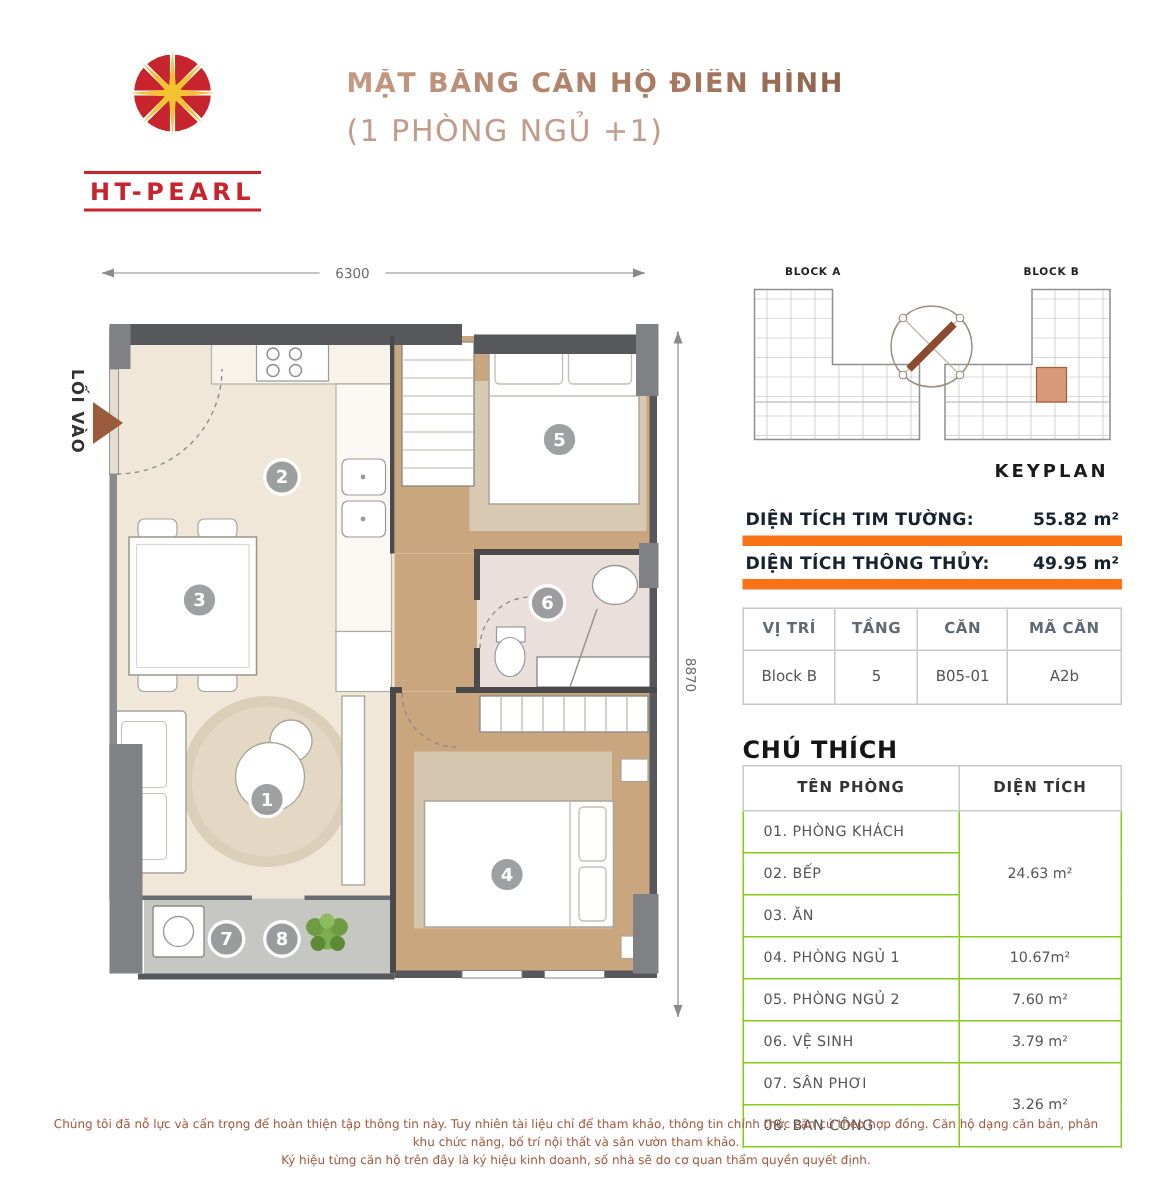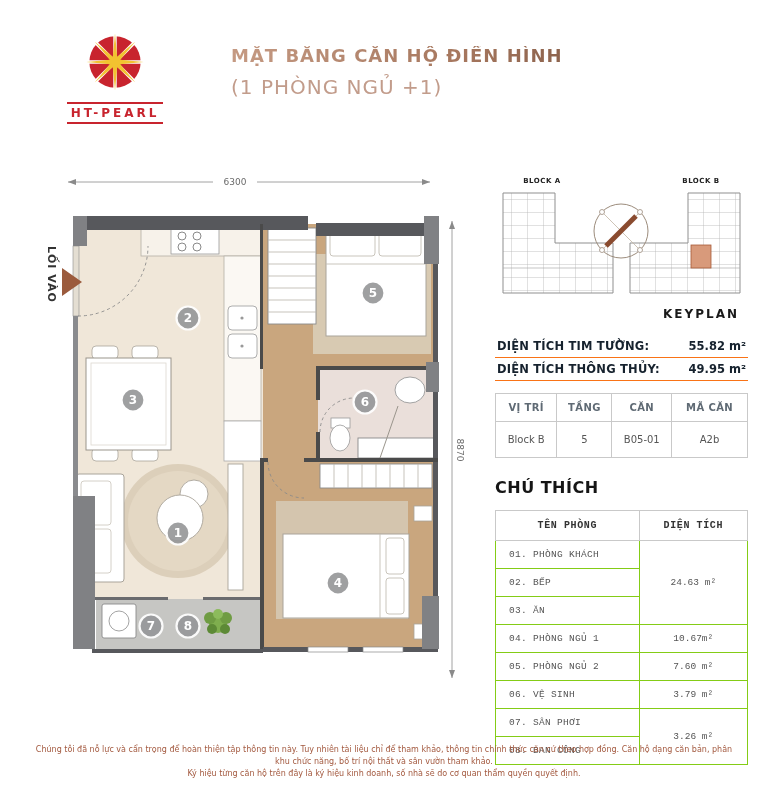--- a/index.html
+++ b/index.html
@@ -6,23 +6,23 @@
   html,body { background:#fff; }
   .page {
     position: relative; width: 768px; height: 800px; background: #fff;
     font-family: "DejaVu Sans", "Liberation Sans", sans-serif; overflow: hidden;
   }
 
   
   .logo { position: absolute; left: 54px; top: 24px; width: 122px; text-align: center; }
   .logo-mark { width: 76px; height: 76px; display: block; margin: 0 auto; }
   .logo-text {
-    display: inline-block; margin-top: 2px; padding: 2px 4px;
+    display: inline-block; margin-top: 14px; padding: 2px 4px;
     border-top: 2px solid #c8242e; border-bottom: 2px solid #c8242e;
-    color: #c8242e; font-weight: bold; font-size: 12px; letter-spacing: 3px;
+    color: #c8242e; font-weight: bold; font-size: 16px; letter-spacing: 3px;
   }
   .titles { position: absolute; left: 231px; top: 46px; width: 520px; }
   .title {
     font-size: 18px; font-weight: bold; letter-spacing: 1px; color: #8a5a44; line-height: 1.1;
   }
   @supports (-webkit-background-clip: text) {
     .title {
       background: linear-gradient(90deg, #c59a83 0%, #a5765d 45%, #5f4030 100%);
       -webkit-background-clip: text; -webkit-text-fill-color: transparent;
     }
@@ -33,37 +33,37 @@
   .plan { position: absolute; left: 28px; top: 166px; width: 448px; height: 530px; }
   .plan svg { display:block; width: 448px; height: 530px; }
 
   
   .aside { position: absolute; left: 495px; top: 173px; width: 253px; }
   .keyplan svg { display:block; width: 253px; height: 150px; }
 
   .area-info { margin-top: 12px; }
   .area-row {
     display: flex; justify-content: space-between; align-items: baseline;
-    border-bottom: 1px solid #f97316; padding: 4px 2px 4px 2px;
+    border-bottom: 7px solid #f97316; padding: 4px 2px 4px 2px;
   }
   .area-label { font-weight: bold; font-size: 11.5px; color: #16222e; letter-spacing: .2px; }
   .area-value { font-weight: bold; font-size: 11.5px; color: #16222e; }
 
   .unit-table { width: 100%; border-collapse: collapse; margin-top: 12px; }
   .unit-table th {
     border: 1px solid #c9c9c9; text-align: center; font-size: 10px; color: #5f6a74;
     padding: 8px 2px; font-weight: 600; letter-spacing: .4px;
   }
   .unit-table td {
     border: 1px solid #c9c9c9; text-align: center; font-size: 10px; color: #555;
     padding: 12px 2px; font-weight: 400;
   }
 
   .legend-title { margin-top: 20px; font-size: 16px; font-weight: bold; color: #151515; letter-spacing: .5px; }
-  .legend-table { width: 100%; border-collapse: collapse; margin-top: 13px; font-family: Liberation Mono, monospace; }
+  .legend-table { width: 100%; border-collapse: collapse; margin-top: 1px; }
   .legend-table th {
     border: 1px solid #c9c9c9; font-size: 10px; color: #333; font-weight: bold;
     letter-spacing: .6px; padding: 9px 4px; text-align: center;
   }
   .legend-table td { border: 1px solid #84cc16; font-size: 9.5px; color: #555; }
   .legend-table td.room { text-align: left; padding: 8px 6px 8px 13px; letter-spacing: .3px; }
   .legend-table td.area { text-align: center; padding: 8px 4px; }
   .legend-table col.c-room { width: 57%; }
   .legend-table col.c-area { width: 43%; }
 

